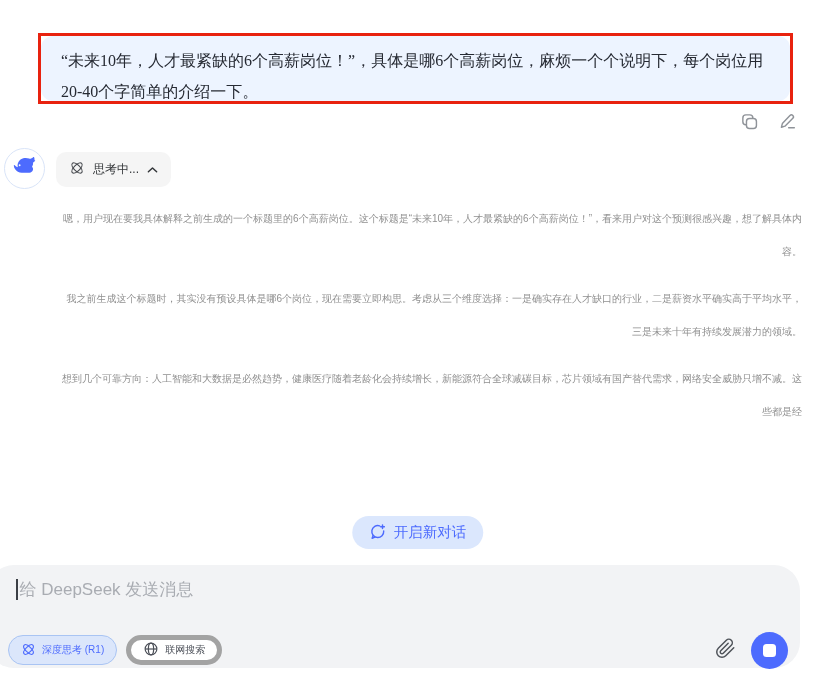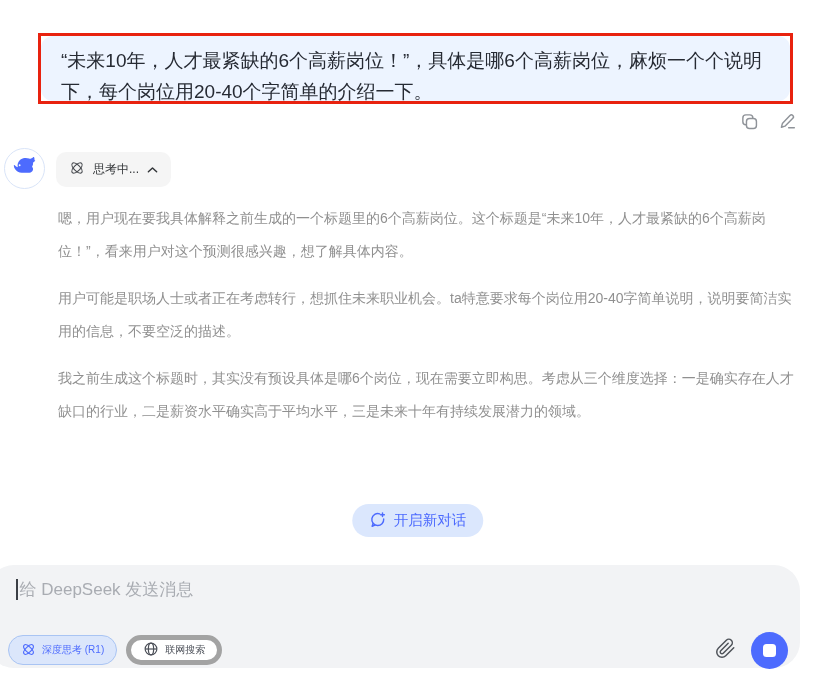--- a/index.html
+++ b/index.html
@@ -4,44 +4,44 @@
 <style>
   * { margin:0; padding:0; box-sizing:border-box; }
   html,body { width:835px; height:674px; background:#ffffff; overflow:hidden;
     font-family:"Liberation Sans","DejaVu Sans",sans-serif; }
   .stage { position:relative; width:835px; height:674px; background:#fff; }
 
   
   .annotation { position:absolute; left:38px; top:33px; width:755px; height:71px;
     border:3px solid #E8220F; }
   .user-bubble { width:100%; height:100%; background:#EDF4FF; border-radius:12px;
-    padding:9px 20px; font-size:19px; line-height:31px; color:#262A33; }
+    padding:9px 20px; font-size:16px; line-height:31px; color:#262A33;font-family:Liberation Serif, serif; }
 
   
   .msg-actions { position:absolute; top:112px; right:37px; display:flex; gap:17px; }
   .icon-btn { width:21px; height:21px; display:flex; align-items:center; justify-content:center;
     color:#8F9399; cursor:pointer; background:none; border:none; }
   .icon-btn svg { width:19px; height:19px; }
 
   
   .avatar { position:absolute; left:4px; top:148px; width:41px; height:41px; border-radius:50%;
     background:#fff; border:1px solid #D9E4F8; display:flex; align-items:center; justify-content:center; }
   .avatar svg { width:27px; height:27px; }
 
   .think-btn { position:absolute; left:56px; top:152px; height:35px; display:inline-flex;
     align-items:center; gap:8px; padding:0 13px; background:#F5F5F5; border:none;
     border-radius:10px; font-size:12px; color:#333639; cursor:pointer;
     font-family:"Liberation Sans","DejaVu Sans",sans-serif; }
   .think-btn .atom { color:#4a4d52; }
 
   .thinking { position:absolute; left:58px; top:202px; width:744px; }
-  .thinking p { font-size:14px; line-height:33px; color:#909090; margin:0 0 14px 0; }
+  .thinking p { font-size:10px; line-height:33px; color:#909090; margin:0 0 14px 0;text-align:right; }
 
   
-  .new-chat { position:absolute; left:50%; transform:translateX(-50%); top:504px; height:33px;
+  .new-chat { position:absolute; left:50%; transform:translateX(-50%); top:516px; height:33px;
     display:inline-flex; align-items:center; gap:8px; padding:0 17px; border:none;
     background:#DBE7FD; color:#4D6BFE; font-size:14.5px; border-radius:17px; cursor:pointer;
     font-family:"Liberation Sans","DejaVu Sans",sans-serif; }
 
   
   .composer { position:absolute; left:-12px; top:565px; width:812px; height:103px;
     background:#F2F3F5; border-radius:26px; }
   .input-line { position:absolute; left:20px; top:13px; display:flex; align-items:center;padding-left:8px; }
   .caret { width:1.5px; height:21px; background:#3B3F45; margin-right:2px; }
   .placeholder { font-size:17px; color:#A9ACB2; }
@@ -107,22 +107,22 @@
     <span>思考中...</span>
     <span>
       <svg width="11" height="8" viewBox="0 0 12 8" fill="none" stroke="#333639" stroke-width="1.6" stroke-linecap="round" stroke-linejoin="round">
         <path d="M1.5 6 6 1.8 10.5 6"></path>
       </svg>
     </span>
   </button>
 
   <div class="thinking">
     <p>嗯，用户现在要我具体解释之前生成的一个标题里的6个高薪岗位。这个标题是“未来10年，人才最紧缺的6个高薪岗位！”，看来用户对这个预测很感兴趣，想了解具体内容。</p>
-    <p>用户可能是职场人士或者正在考虑转行，想抓住未来职业机会。ta特意要求每个岗位用20-40字简单说明，说明要简洁实用的信息，不要空泛的描述。</p>
     <p>我之前生成这个标题时，其实没有预设具体是哪6个岗位，现在需要立即构思。考虑从三个维度选择：一是确实存在人才缺口的行业，二是薪资水平确实高于平均水平，三是未来十年有持续发展潜力的领域。</p>
+    <p>想到几个可靠方向：人工智能和大数据是必然趋势，健康医疗随着老龄化会持续增长，新能源符合全球减碳目标，芯片领域有国产替代需求，网络安全威胁只增不减。这些都是经</p>
   </div>
 
   <button class="new-chat">
     <span>
       <svg width="17" height="17" viewBox="0 0 20 20" fill="none" stroke="#4D6BFE" stroke-width="1.7" stroke-linecap="round" stroke-linejoin="round">
         <path d="M17 9.5a7 7 0 1 1-4.8-6.1"></path>
         <path d="M4.6 14.8 3.4 18l3.4-1.3"></path>
         <path d="M15.6 2.2v4.4M13.4 4.4h4.4"></path>
       </svg>
     </span>

